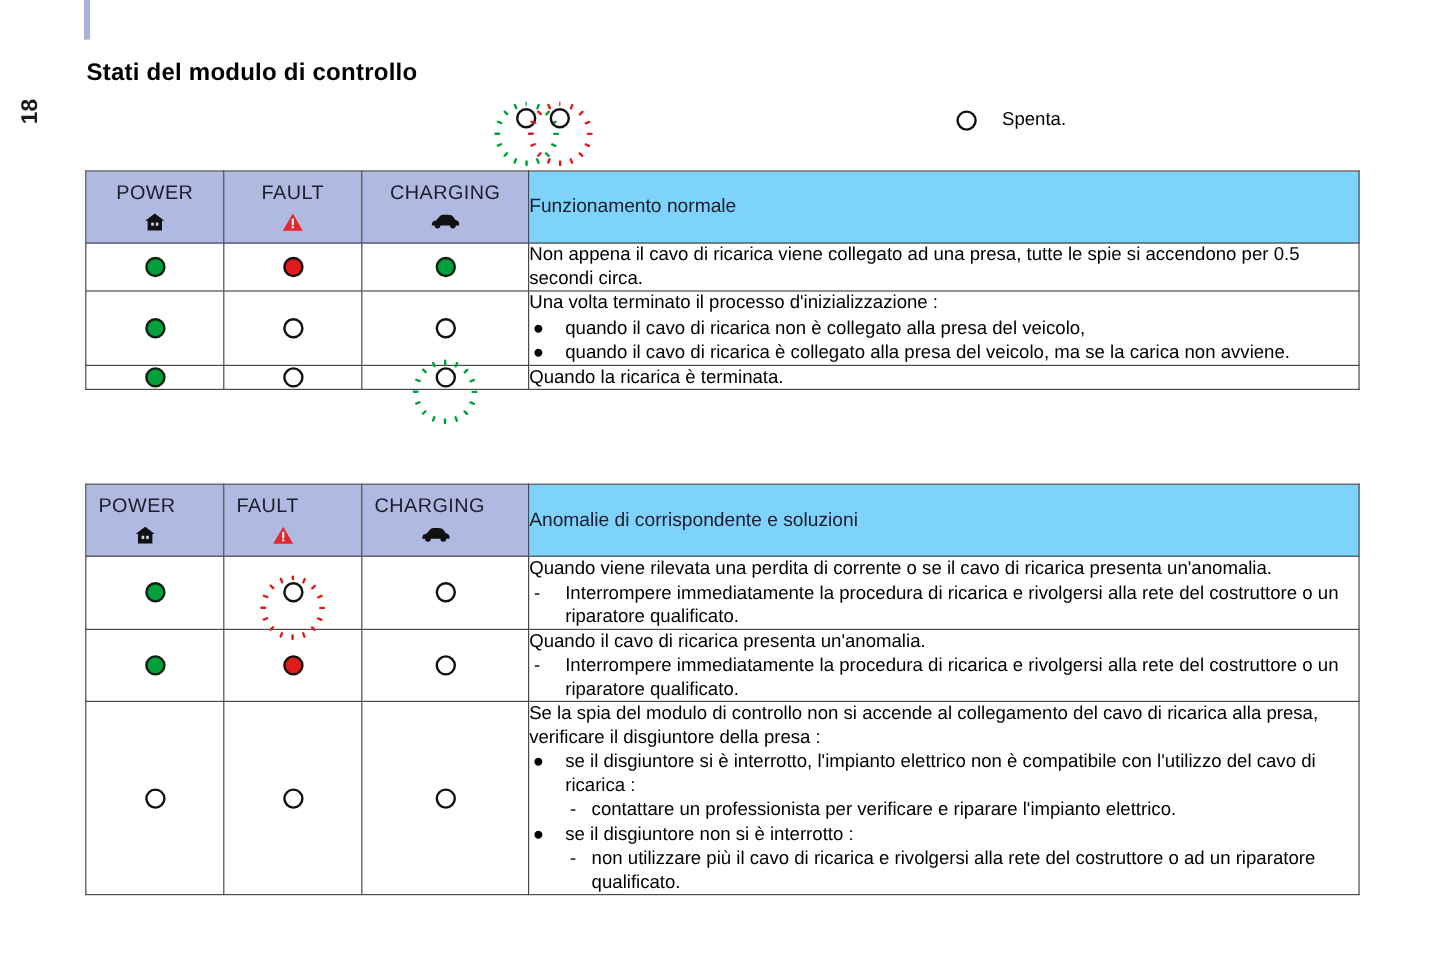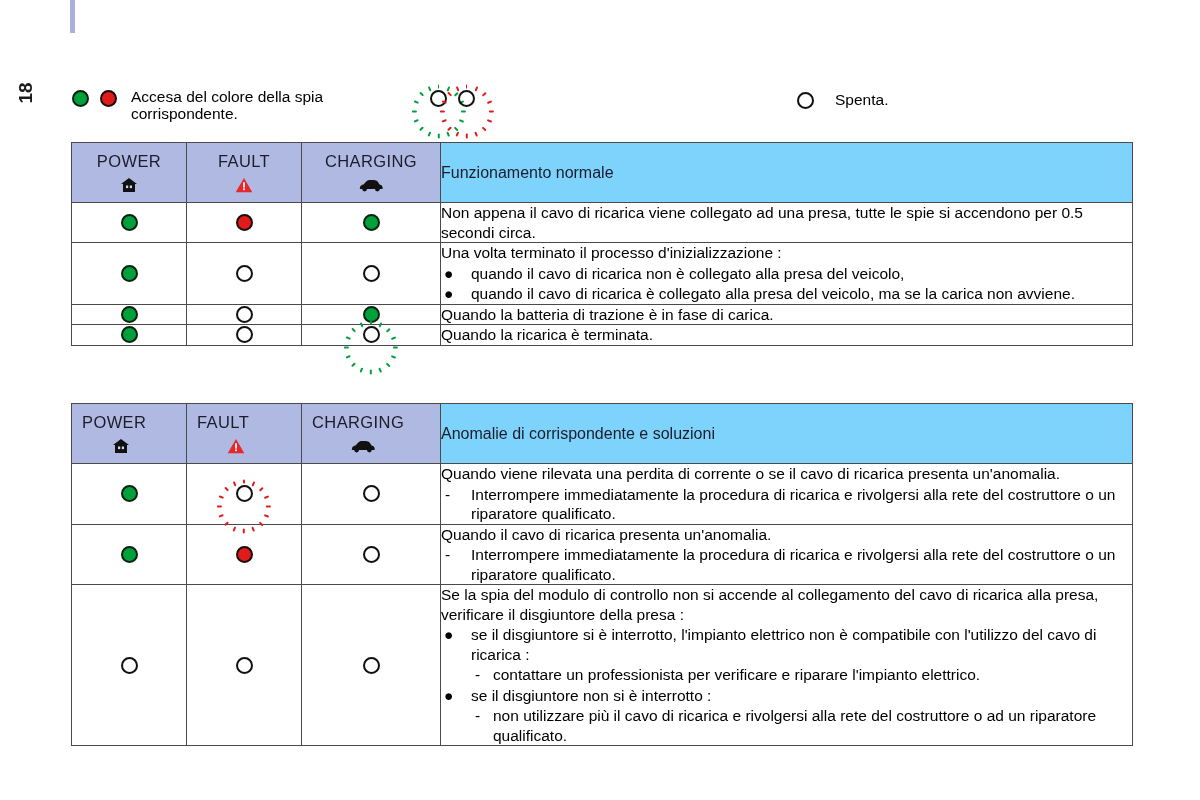--- a/index.html
+++ b/index.html
@@ -120,34 +120,23 @@
 </style>
 </head>
 <body>
 
 <div class="page">
 
   <div class="top-bar"></div>
 
   <div class="page-number">18</div>
 
+  <div class="section-title">Stati del modulo di controllo</div>
 
   <div class="legend">
-    <div class="legend-item legend-1">
-      <span class="legend-lamps">
-          <span class="lamp green">
-            <span class="bulb"></span>
-          </span>
-          <span class="lamp red">
-            <span class="bulb"></span>
-          </span>
-        </span>
-      <span class="legend-text">Accesa del colore della spia
-corrispondente.</span>
-    </div>
     <div class="legend-item legend-2">
       <span class="legend-lamps">
           <span class="lamp flash-green">
             <span class="rays">
               <i style="transform: rotate(0deg) translateY(-13.5px);"></i>
               <i style="transform: rotate(22.5deg) translateY(-13.5px);"></i>
               <i style="transform: rotate(45deg) translateY(-13.5px);"></i>
               <i style="transform: rotate(67.5deg) translateY(-13.5px);"></i>
               <i style="transform: rotate(90deg) translateY(-13.5px);"></i>
               <i style="transform: rotate(112.5deg) translateY(-13.5px);"></i>
@@ -316,46 +305,20 @@
           </td>
           <td class="lamp-cell">
             <div class="cellwrap">
               <span class="lamp off table-lamp">
                 <span class="bulb"></span>
               </span>
             </div>
           </td>
           <td class="lamp-cell">
             <div class="cellwrap">
-              <span class="lamp green table-lamp">
-                <span class="bulb"></span>
-              </span>
-            </div>
-          </td>
-          <td class="desc">
-            <p>Quando la batteria di trazione è in fase di carica.</p>
-          </td>
-        </tr>
-        <tr>
-          <td class="lamp-cell">
-            <div class="cellwrap">
-              <span class="lamp green table-lamp">
-                <span class="bulb"></span>
-              </span>
-            </div>
-          </td>
-          <td class="lamp-cell">
-            <div class="cellwrap">
-              <span class="lamp off table-lamp">
-                <span class="bulb"></span>
-              </span>
-            </div>
-          </td>
-          <td class="lamp-cell">
-            <div class="cellwrap">
               <span class="lamp flash-green table-lamp">
                 <span class="rays">
                   <i style="transform: rotate(0deg) translateY(-13.5px);"></i>
                   <i style="transform: rotate(22.5deg) translateY(-13.5px);"></i>
                   <i style="transform: rotate(45deg) translateY(-13.5px);"></i>
                   <i style="transform: rotate(67.5deg) translateY(-13.5px);"></i>
                   <i style="transform: rotate(90deg) translateY(-13.5px);"></i>
                   <i style="transform: rotate(112.5deg) translateY(-13.5px);"></i>
                   <i style="transform: rotate(135deg) translateY(-13.5px);"></i>
                   <i style="transform: rotate(157.5deg) translateY(-13.5px);"></i>

